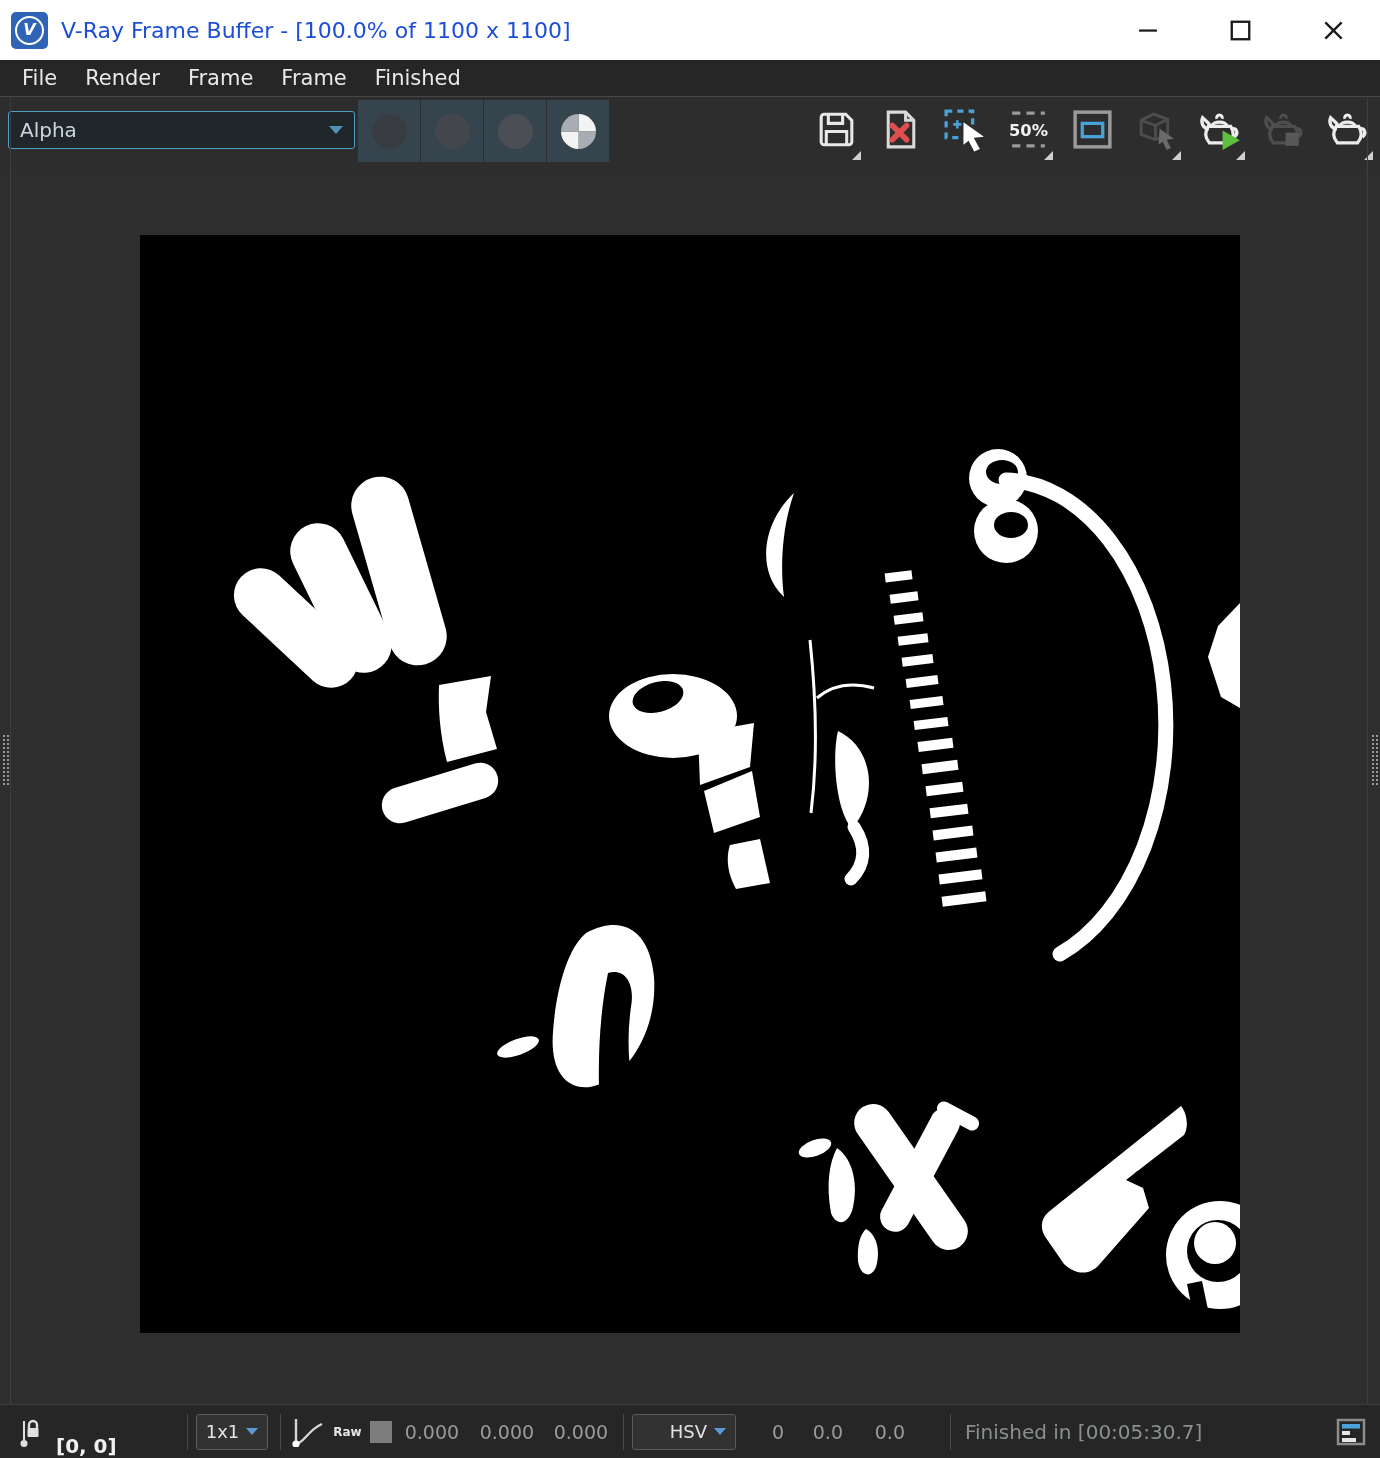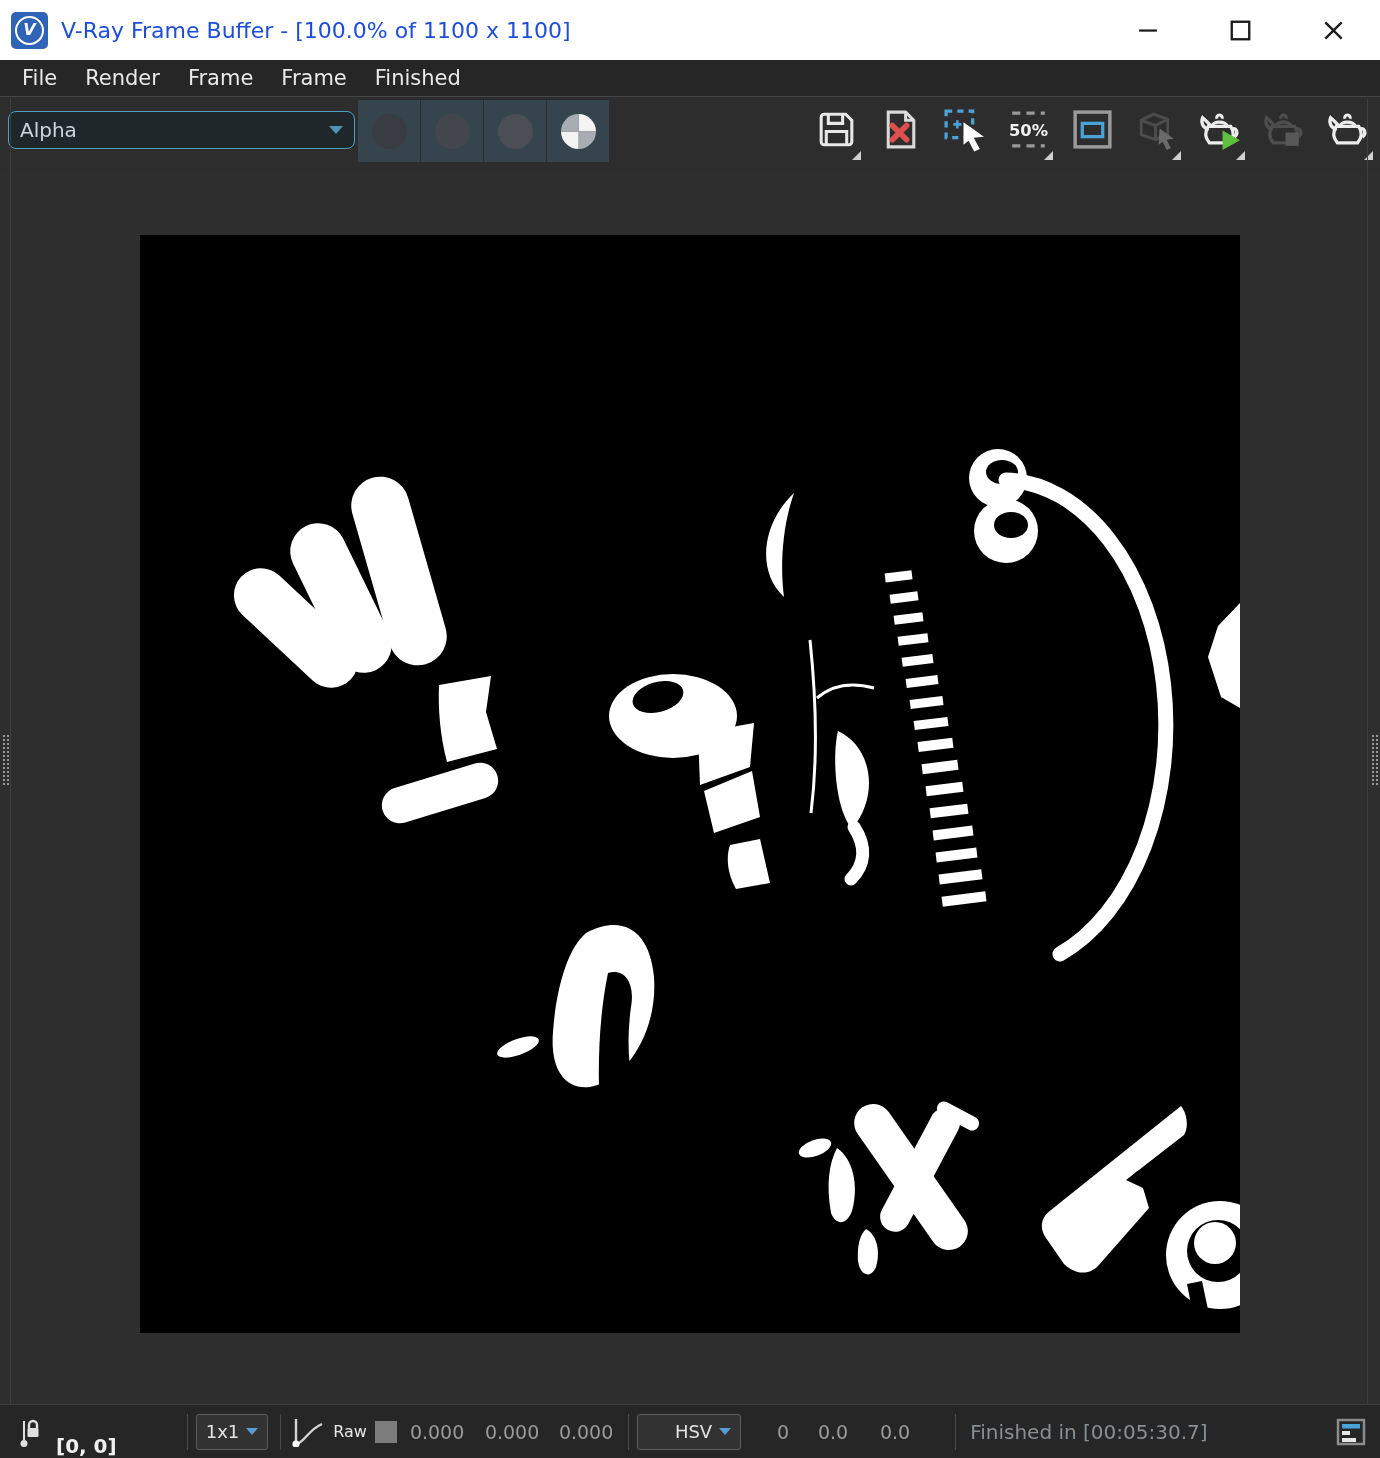--- a/index.html
+++ b/index.html
@@ -15,21 +15,21 @@
   .title-text{margin-left:13px;font-size:22px;color:#1d4ed8;white-space:nowrap;}
   .win-controls{position:absolute;right:0;top:0;height:60px;display:flex;}
   .win-btn{width:93px;height:60px;display:flex;align-items:center;justify-content:center;cursor:default;}
   
   .menubar{position:absolute;top:60px;left:0;right:0;height:37px;background:var(--menubar-bg,#262626);
     display:flex;align-items:center;padding-left:22px;gap:28px;border-bottom:1px solid #464646;box-sizing:border-box;}
   .menu-item{color:#e9e9e9;font-size:21px;line-height:1;}
   
   .toolbar{position:absolute;top:98px;left:0;right:0;height:72px;background:var(--toolbar-bg,#2d2d2d);}
   .dropdown{position:absolute;left:8px;top:13px;width:347px;height:38px;background:#20272b;
-    border:1px solid var(--dropdown-border,#4f9fc4);border-radius:8px;display:flex;align-items:center;
+    border:1px solid var(--dropdown-border,#4f9fc4);border-radius:3px;display:flex;align-items:center;
     padding:0 11px;box-sizing:border-box;color:#ccd6db;font-size:20px;}
   .dd-arrow{margin-left:auto;width:0;height:0;border-left:7px solid transparent;border-right:7px solid transparent;border-top:8px solid #4f93b5;}
   .channels{position:absolute;left:358px;top:2px;display:flex;gap:1px;}
   .chan{width:62px;height:62px;background:var(--panel-bg,#36454d);display:flex;align-items:center;justify-content:center;}
   .chan .dot{width:35px;height:35px;border-radius:50%;}
   .dot-r{background:#393d43;}  .dot-g{background:#43474d;}  .dot-b{background:#4b4f55;}
   .tools{position:absolute;right:8px;top:8px;display:flex;gap:17px;}
   .tool{width:47px;height:56px;position:relative;}
   .tool svg{width:47px;height:47px;display:block;}
   .corner{position:absolute;right:-1px;bottom:2px;width:0;height:0;border-left:9px solid transparent;border-bottom:9px solid #cfcfcf;}
@@ -42,21 +42,21 @@
   .render-image{position:absolute;left:140px;top:235px;width:1100px;height:1098px;background:var(--image-bg,#000000);}
   .render-image svg{width:100%;height:100%;display:block;}
   
   .statusbar{position:absolute;left:0;right:0;bottom:0;height:54px;background:var(--statusbar-bg,#262626);
     border-top:1px solid #3c3c3c;display:flex;align-items:center;color:#9da3a6;font-size:19px;box-sizing:border-box;}
   .sb-sep{width:1px;height:36px;background:#4a4a4a;flex:0 0 auto;}
   .sb-btn{height:34px;border:1px solid #5c5c5c;border-radius:3px;background:#323232;display:flex;align-items:center;
     gap:7px;padding:0 9px;color:#e3e3e3;font-size:18px;flex:0 0 auto;}
   .sb-arrow{width:0;height:0;border-left:6px solid transparent;border-right:6px solid transparent;border-top:7px solid #5b9bd5;}
   .coords{font-weight:bold;color:#f0f0f0;font-size:20px;margin-top:29px;}
-  .raw-label{font-weight:normal;color:#e6e6e6;font-size:16px;}
+  .raw-label{font-weight:bold;color:#e6e6e6;font-size:12px;}
   .swatch{width:22px;height:22px;background:#7d7d7d;flex:0 0 auto;}
   .num{width:52px;text-align:right;color:#9a9a9a;}
   .num-s{width:44px;text-align:right;color:#9a9a9a;}
   .status-text{color:#8a8f92;font-size:20px;white-space:nowrap;}
   .spacer{flex:1;}
 </style>
 </head>
 <body>
 
 <div class="window">

